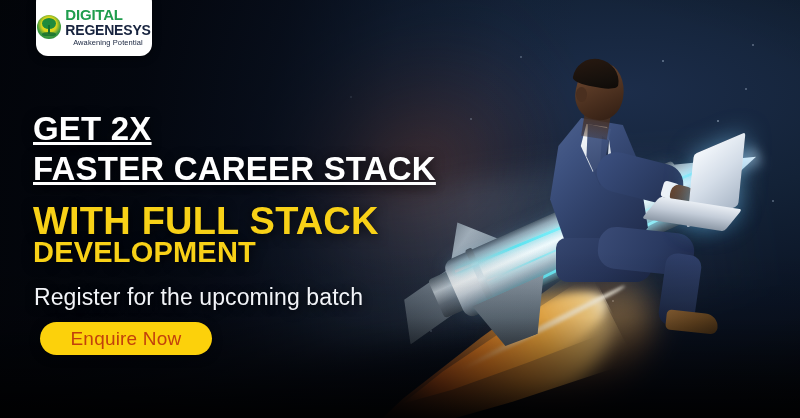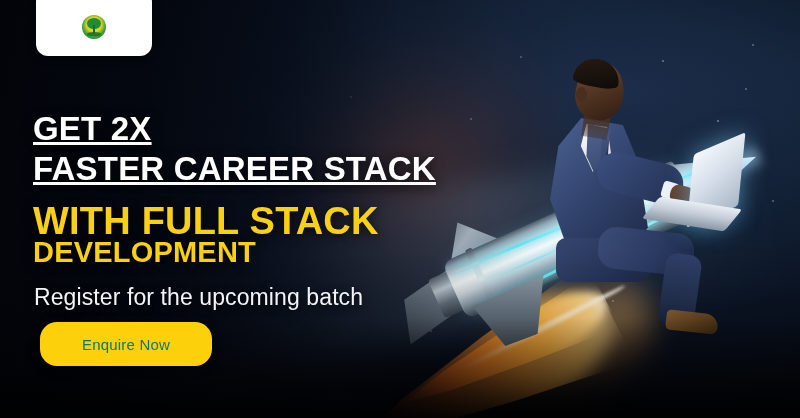--- a/index.html
+++ b/index.html
@@ -426,26 +426,26 @@
     position:absolute; left:34px; top:284px;
     color:#f2f4f8;
     font-size:23px;
     font-weight:normal;
     letter-spacing:0.1px;
     text-shadow:0 2px 10px rgba(0,0,0,0.85);
     white-space:nowrap;
   }
   .cta {
     position:absolute; left:40px; top:322px;
-    width:172px; height:44px;
+    width:172px; height:33px;
     background:#fcd10b;
     border:none;
     border-radius:17px;
-    color:#0f766e;
-    font-size:15px;
+    color:#c2410c;
+    font-size:19px;
     font-family:"Liberation Sans", sans-serif;
     cursor:pointer;
     letter-spacing:0.2px;
     box-shadow:0 2px 10px rgba(0,0,0,0.5);
     display:flex; align-items:center; justify-content:center;
   }
 </style>
 </head>
 <body>
 
@@ -522,20 +522,25 @@
   <div class="bg-vignette-bottom"></div>
   <div class="bg-vignette-edges"></div>
 
   <div class="logo-box">
     <div class="logo-inner">
       <div class="logo-mark">
         <div class="tree-canopy"></div>
         <div class="tree-trunk"></div>
         <div class="tree-root"></div>
       </div>
+      <div class="logo-text">
+        <div class="logo-l1">DIGITAL</div>
+        <div class="logo-l2">REGENESYS</div>
+        <div class="logo-l3">Awakening Potential</div>
+      </div>
     </div>
   </div>
 
   <div class="copy">
     <div class="hl hl-1">GET 2X</div>
     <div class="hl hl-2">FASTER CAREER STACK</div>
     <div class="hl-y hl-3">WITH FULL STACK</div>
     <div class="hl-y hl-4">DEVELOPMENT</div>
     <div class="sub">Register for the upcoming batch</div>
     <button class="cta">Enquire Now</button>

